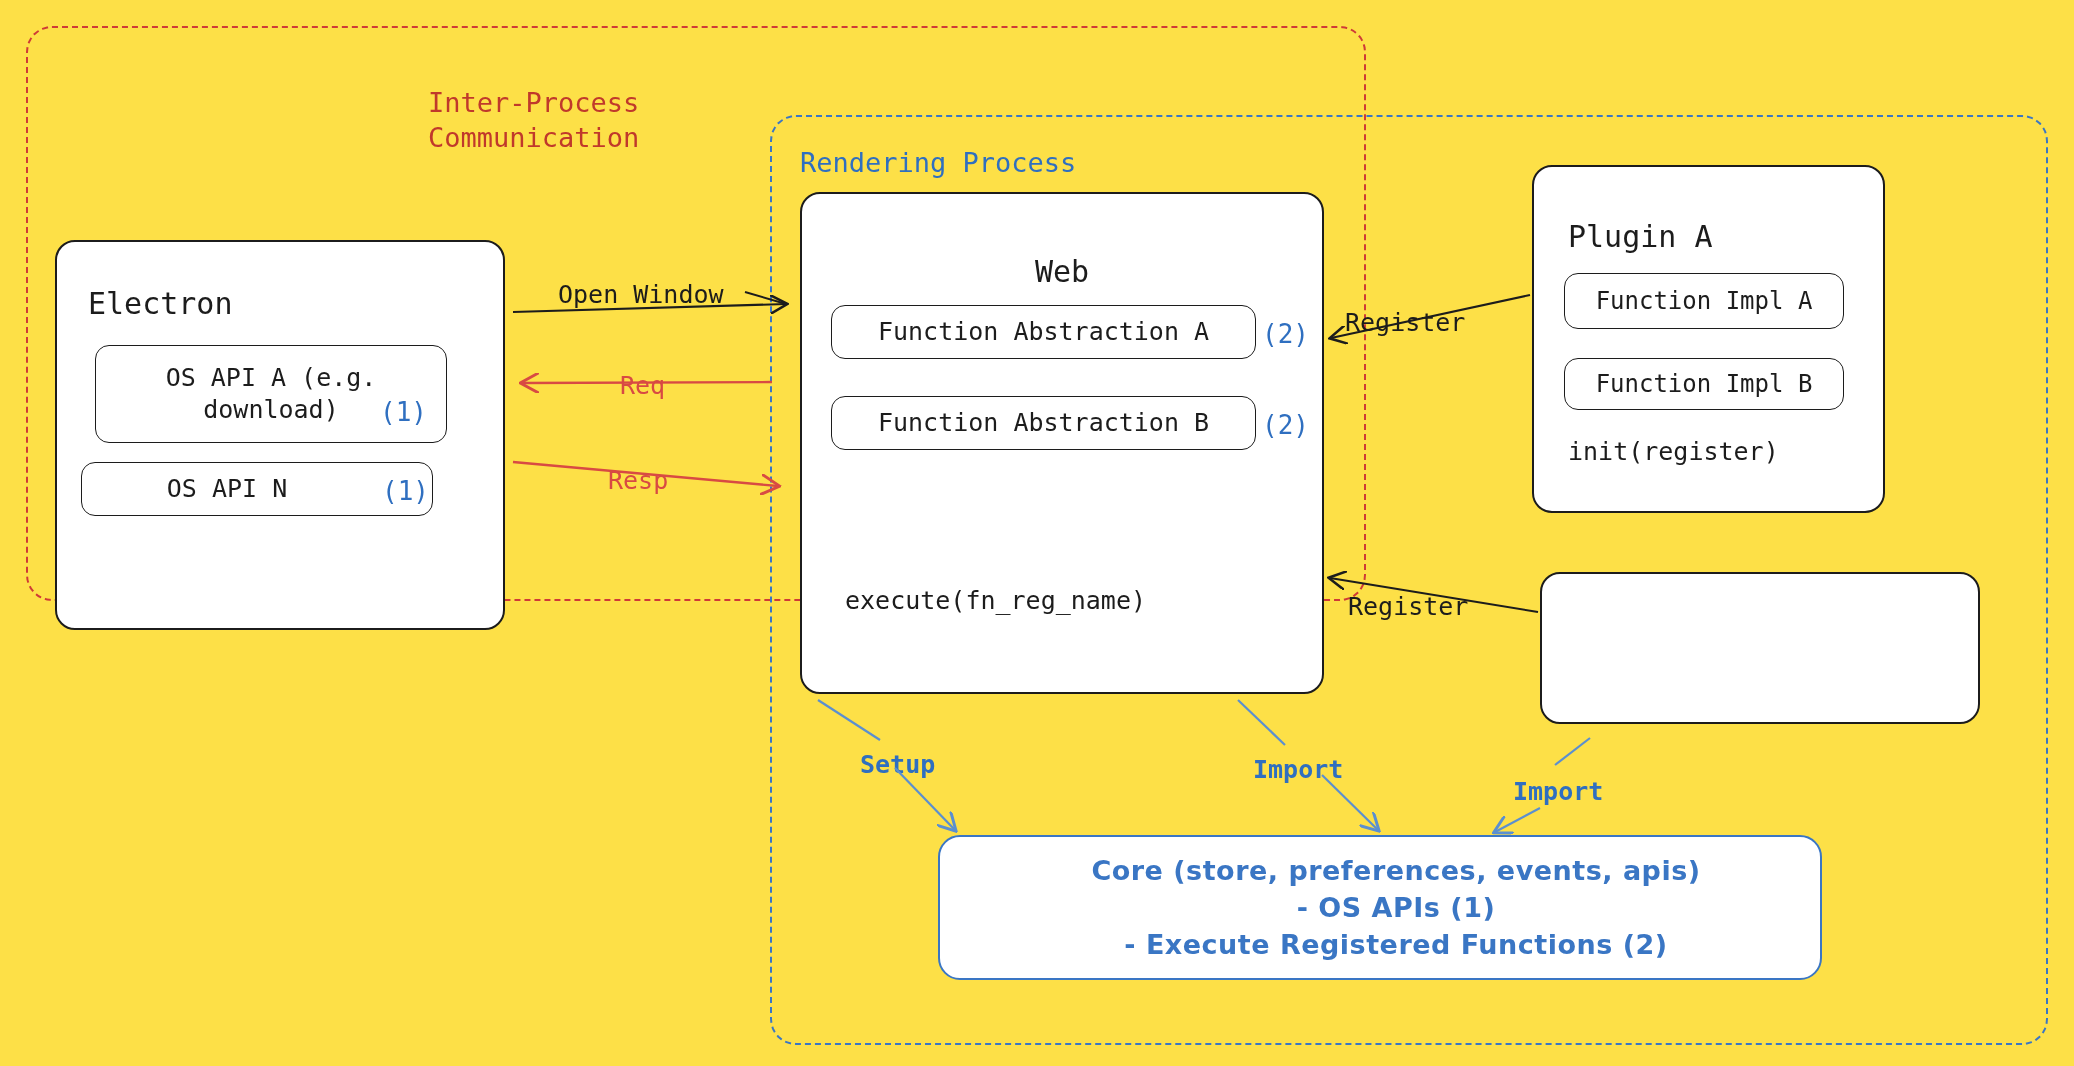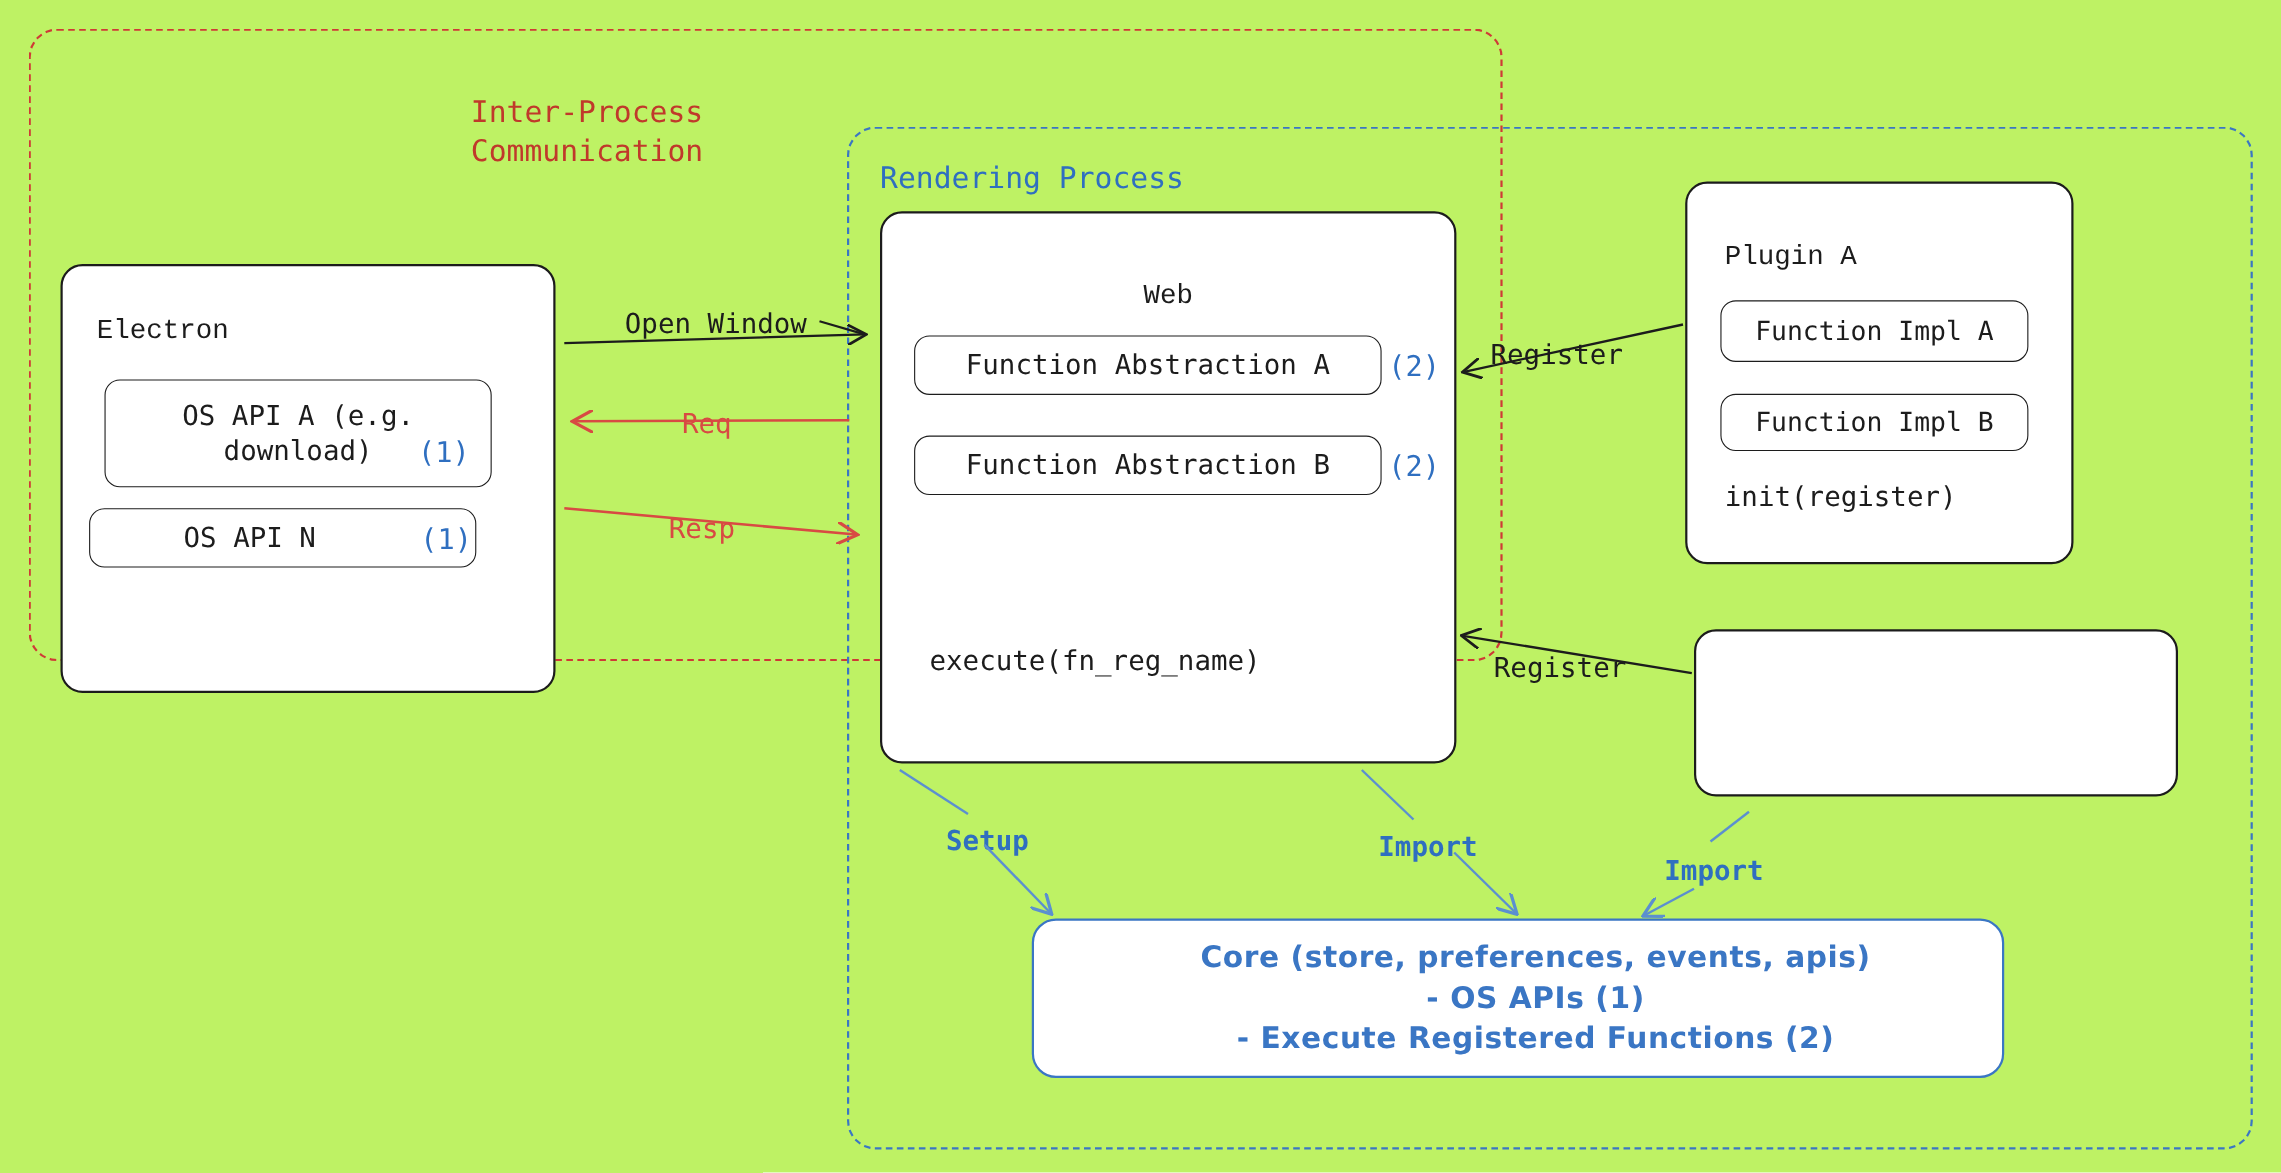--- a/index.html
+++ b/index.html
@@ -5,21 +5,21 @@
 <style>
   html, body {
     margin: 0;
     padding: 0;
     background: #ffffff;
   }
   #canvas {
     position: relative;
     width: 2074px;
     height: 1066px;
-    background: #bef264;
+    background: #fde047;
     font-family: "DejaVu Sans Mono", "Liberation Mono", monospace;
     overflow: hidden;
   }
   .abs { position: absolute; box-sizing: border-box; }
 
   
   .region-ipc {
     border: 2.5px dashed #cf3a36;
     border-radius: 26px;
     background: transparent;
@@ -62,38 +62,38 @@
     flex-direction: column;
     padding-left: 32px;
   }
 
   .txt {
     color: #1c1c1c;
     font-size: 25px;
     line-height: 1.28;
     white-space: pre-line;
   }
-  .txt-title { font-size: 25px; font-family: Liberation Mono, monospace; }
+  .txt-title { font-size: 30px; }
   .txt-small { font-size: 24px; }
   .marker { color: #2f6fc0; font-size: 26px; }
 
   .core-text {
     color: #3a76c4;
     font-family: "DejaVu Sans", "Liberation Sans", sans-serif;
     font-weight: bold;
     font-size: 27px;
     letter-spacing: 0.5px;
     line-height: 1.38;
     text-align: center;
     white-space: pre-line;
   }
 
   
   .conn-label { font-size: 25px; white-space: nowrap; }
-  .conn-black { color: #1c1c1c; margin-left: 10px; }
+  .conn-black { color: #1c1c1c; }
   .conn-red { color: #d84a43; }
   .conn-blue { color: #2f6fc0; font-weight: bold; }
 
   svg.overlay {
     position: absolute;
     left: 0; top: 0;
     width: 2074px; height: 1066px;
     pointer-events: none;
   }
 </style>

